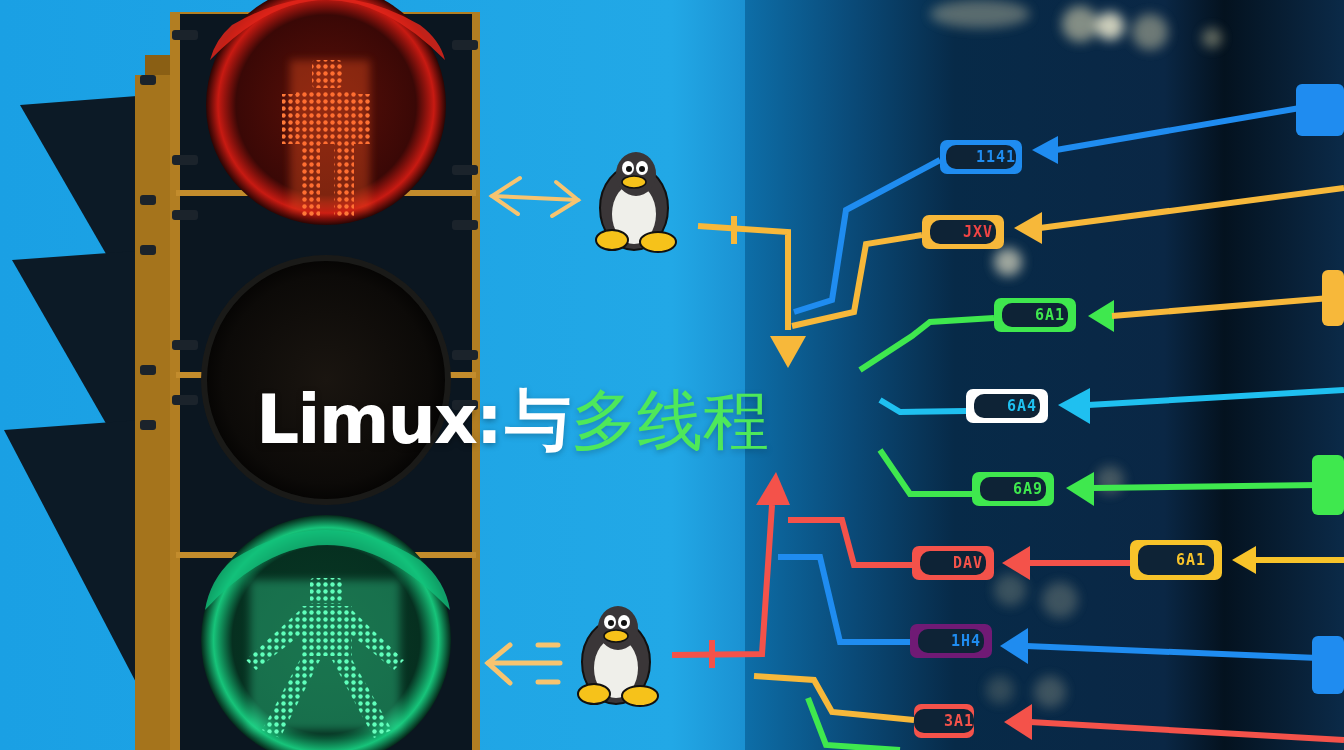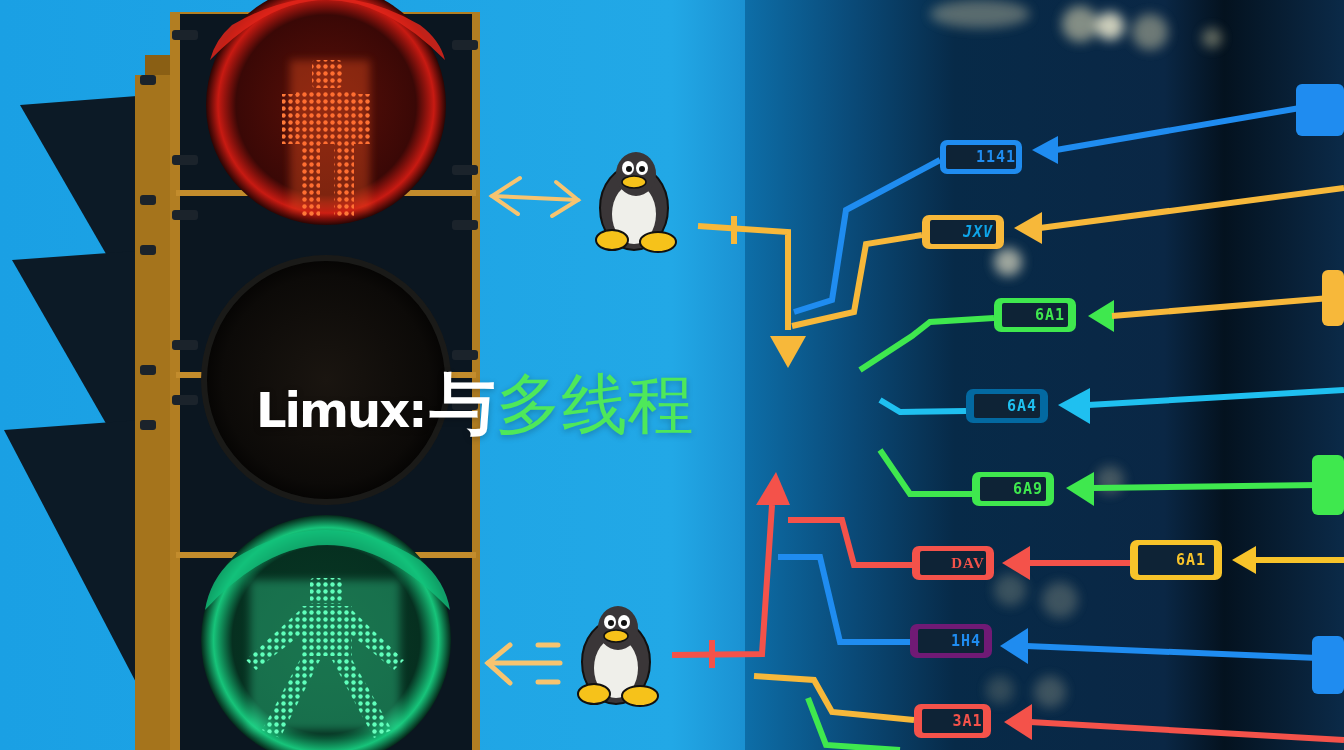--- a/index.html
+++ b/index.html
@@ -1,23 +1,23 @@
 <!DOCTYPE html>
 <html><head>
 <meta charset="utf-8">
 <style>
   html,body{margin:0;padding:0;}
   body{width:1344px;height:750px;overflow:hidden;position:relative;background:#1b9fe0;font-family:"DejaVu Sans",sans-serif;}
   #scene{position:absolute;left:0;top:0;width:1344px;height:750px;}
   .title{position:absolute;left:256px;top:360px;height:100px;display:flex;align-items:baseline;white-space:nowrap;}
-  .title-en{font-family:"DejaVu Sans",sans-serif;font-weight:bold;font-size:48px;color:#ffffff;letter-spacing:-2px;text-shadow:0 2px 6px rgba(0,0,0,0.35);margin-top:20px;}
+  .title-en{font-family:"DejaVu Sans",sans-serif;font-weight:bold;font-size:68px;color:#ffffff;letter-spacing:-2px;text-shadow:0 2px 6px rgba(0,0,0,0.35);margin-top:20px;}
   .title-cn1{font-family:"DejaVu Sans",sans-serif;font-weight:bold;font-size:66px;color:#ffffff;margin-left:4px;text-shadow:0 2px 6px rgba(0,0,0,0.25);}
   .title-cn2{font-family:"DejaVu Sans",sans-serif;font-weight:normal;font-size:66px;color:#4ee85a;text-shadow:0 2px 6px rgba(0,0,0,0.25);}
   .tag{position:absolute;height:34px;border-radius:7px;display:flex;align-items:center;justify-content:center;box-sizing:border-box;padding:5px 8px;}
-  .tag-inner{background:#0e2336;border-radius:2px;height:100%;width:100%;display:flex;align-items:center;justify-content:center;font-family:"DejaVu Sans Mono",monospace;font-weight:bold;font-size:15px;letter-spacing:1px;padding-left:30px;}
+  .tag-inner{background:#0e2336;border-radius:10px;height:100%;width:100%;display:flex;align-items:center;justify-content:center;font-family:"DejaVu Sans Mono",monospace;font-weight:bold;font-size:15px;letter-spacing:1px;padding-left:30px;}
 </style>
 </head>
 <body>
 
 <svg id="scene" viewBox="0 0 1344 750" xmlns="http://www.w3.org/2000/svg">
   <defs>
     <linearGradient id="sky" x1="0" y1="0" x2="1" y2="0">
       <stop offset="0" stop-color="#1aa0e4"></stop>
       <stop offset="0.5" stop-color="#22a8e6"></stop>
       <stop offset="0.56" stop-color="#1a8fd0"></stop>
@@ -233,41 +233,41 @@
     <polyline stroke="#3fe84e" points="808,698 826,745 900,750"></polyline>
     <polygon fill="#f4524a" stroke="none" points="1004,722 1032,704 1032,740"></polygon>
     <line stroke="#f4524a" x1="1030" y1="722" x2="1344" y2="740"></line>
   </g>
 </svg>
 
 <div class="tag" style="left:940px;top:140px;width:82px;background:#1f8cf0;">
     <div class="tag-inner" style="color:#1f8cf0;">1141</div>
   </div>
 <div class="tag" style="left:922px;top:215px;width:82px;background:#f7b83a;">
-    <div class="tag-inner" style="color:#0ea5e9;font-style:italic;">JXV</div>
+    <div class="tag-inner" style="color:#ef4444;">JXV</div>
   </div>
 <div class="tag" style="left:994px;top:298px;width:82px;background:#3fe84e;">
     <div class="tag-inner" style="color:#3fe84e;">6A1</div>
   </div>
-<div class="tag" style="left:966px;top:389px;width:82px;background:#0369a1;">
+<div class="tag" style="left:966px;top:389px;width:82px;background:#ffffff;">
     <div class="tag-inner" style="color:#1fc0f0;">6A4</div>
   </div>
 <div class="tag" style="left:972px;top:472px;width:82px;background:#3fe84e;">
     <div class="tag-inner" style="color:#3fe84e;text-align:center;">6A9</div>
   </div>
 <div class="tag" style="left:912px;top:546px;width:82px;background:#f4524a;">
-    <div class="tag-inner" style="color:#f4524a;font-family:Liberation Serif, serif;">DAV</div>
+    <div class="tag-inner" style="color:#f4524a;">DAV</div>
   </div>
 <div class="tag" style="left:1130px;top:540px;width:92px;height:40px;background:#f7c32a;">
     <div class="tag-inner" style="color:#f7c32a;">6A1</div>
   </div>
 <div class="tag" style="left:910px;top:624px;width:82px;background:#701a75;">
     <div class="tag-inner" style="color:#1f8cf0;">1H4</div>
   </div>
-<div class="tag" style="left:914px;top:704px;width:77px;background:#f4524a;">
+<div class="tag" style="left:914px;top:704px;width:60px;background:#f4524a;">
     <div class="tag-inner" style="color:#f4524a;">3A1</div>
   </div>
 
 <div class="title">
   <span class="title-en">Limux:</span>
   <span class="title-cn1">与</span>
   <span class="title-cn2">多线程</span>
 </div>
 
 </body></html>

